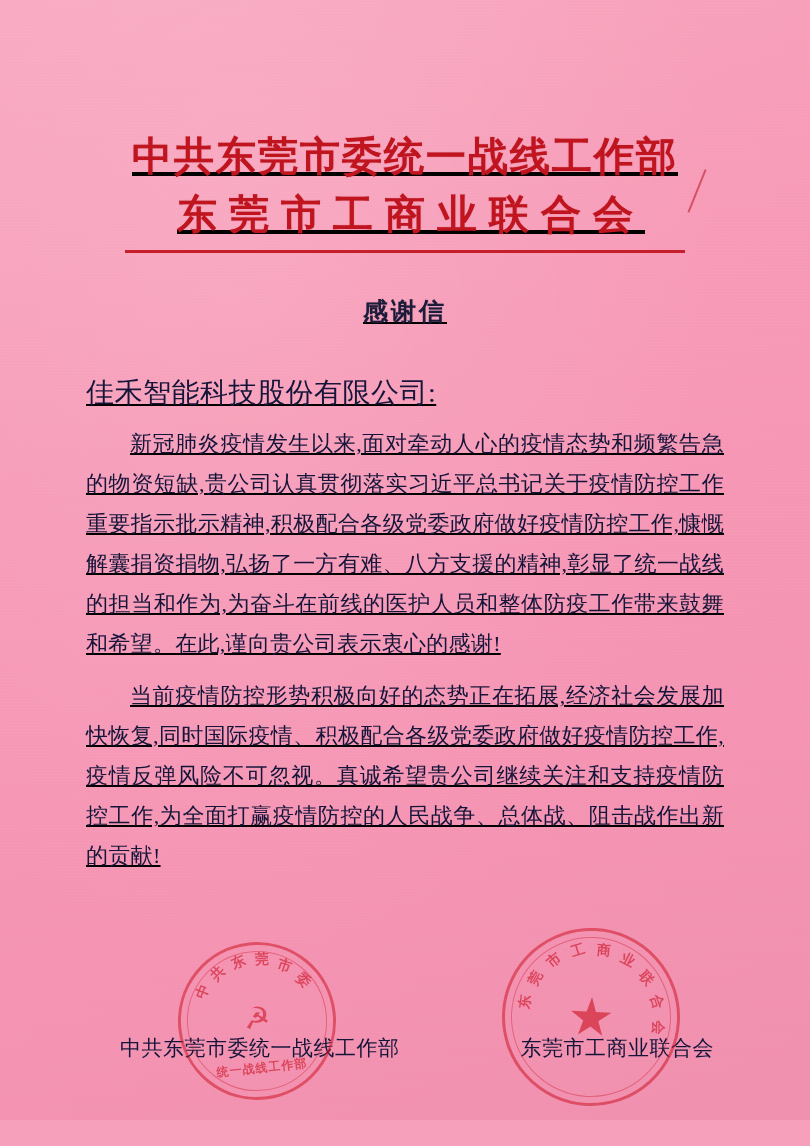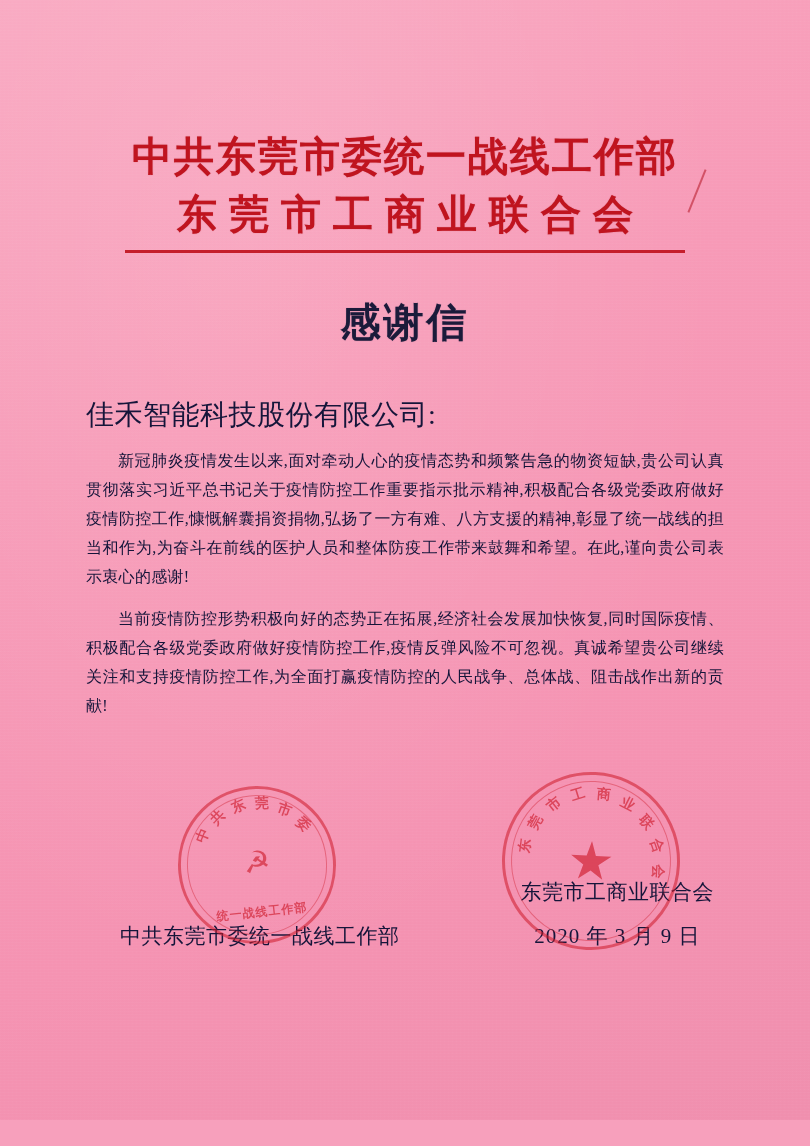--- a/index.html
+++ b/index.html
@@ -14,20 +14,21 @@
     background: #f7a0bc;
   }
   #page {
     position: relative;
     width: 810px;
     height: 1120px;
     background:
       radial-gradient(ellipse at 30% 20%, rgba(255,255,255,0.10), rgba(255,255,255,0) 60%),
       linear-gradient(160deg, #f9a7c0 0%, #f79ab7 35%, #f593b2 70%, #f08fae 100%);
     box-sizing: border-box;
+    text-decoration: underline;
   }
   
   #page::after {
     content: "";
     position: absolute;
     inset: 0;
     pointer-events: none;
     background-image:
       repeating-linear-gradient(0deg, rgba(255,255,255,0.035) 0px, rgba(255,255,255,0.035) 1px, rgba(0,0,0,0) 1px, rgba(0,0,0,0) 3px),
       repeating-linear-gradient(90deg, rgba(255,255,255,0.025) 0px, rgba(255,255,255,0.025) 1px, rgba(0,0,0,0) 1px, rgba(0,0,0,0) 4px);
@@ -71,37 +72,37 @@
     width: 2px;
     height: 46px;
     background: rgba(180,20,35,0.55);
     transform: rotate(22deg);
     z-index: 3;
   }
 
   .doc-title {
     text-align: center;
     margin-top: 42px;
-    font-size: 40px;
+    font-size: 25px;
     font-weight: bold;
     color: #1b1b3a;
     letter-spacing: 3px;
     text-shadow: 0 0 1px rgba(20,20,60,0.35);
   }
 
   .salutation {
     margin-top: 46px;
     font-size: 28px;
     color: #15153a;
     letter-spacing: 0.5px;
   }
 
   p.body-para {
     margin: 12px 0 0 0;
-    font-size: 16px;
+    font-size: 22px;
     line-height: 1.82;
     color: #15153a;
     text-indent: 2em;
     text-align: justify;
     letter-spacing: 0.3px;
   }
 
   .signature-area {
     position: relative;
     margin-top: 66px;
@@ -262,20 +263,19 @@
         </div>
         <div class="seal-star">
           <div class="star-shape"></div>
         </div>
       </div>
 
       <div class="sign-row">
         <div class="sign-left">中共东莞市委统一战线工作部</div>
         <div class="sign-right-wrap">
           <div class="sign-right">东莞市工商业联合会</div>
-          <div class="sign-date">2020 年 3 月 9 日</div>
         </div>
       </div>
 
     </div>
 
   </div>
 </div>
 
 </body></html>

